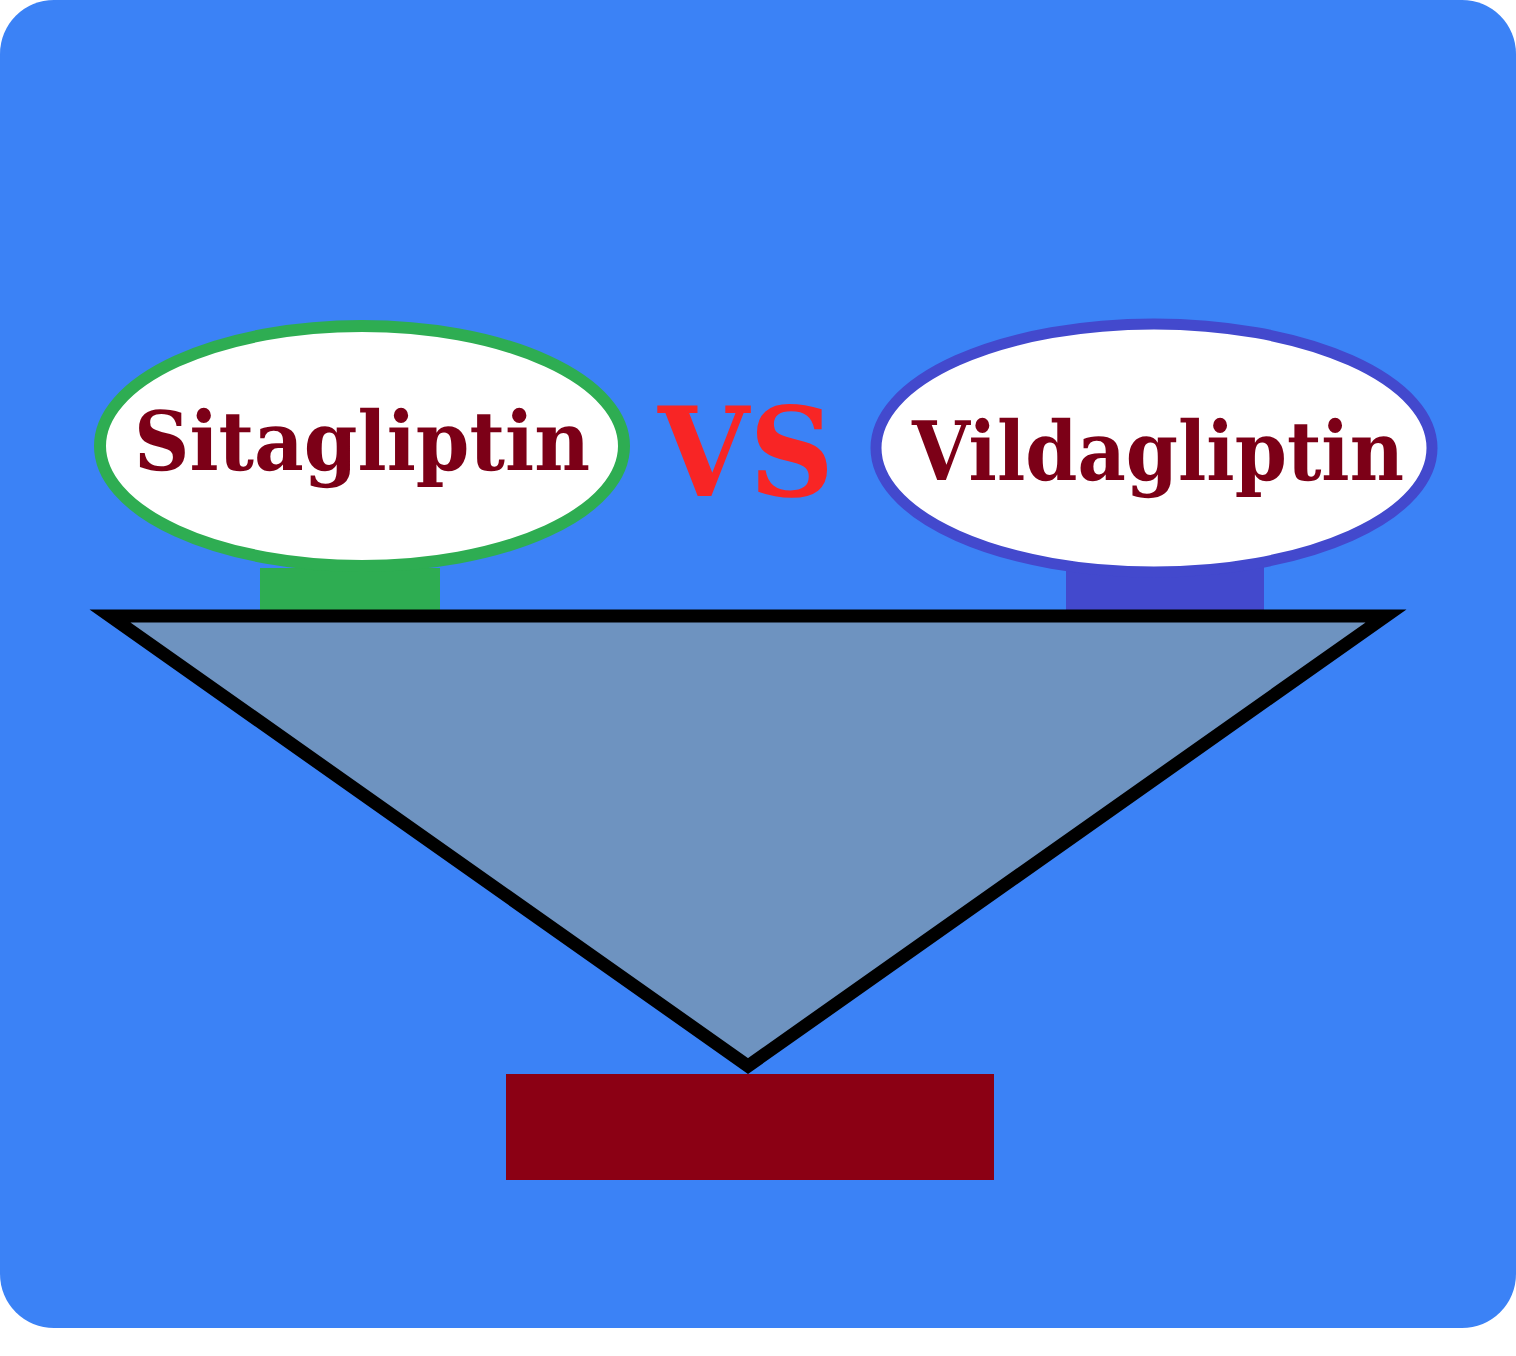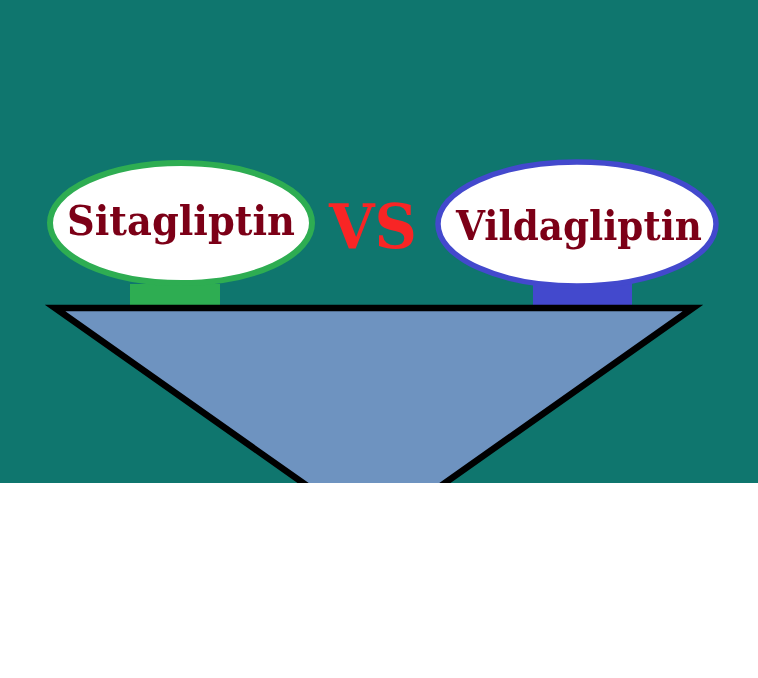--- a/index.html
+++ b/index.html
@@ -3,23 +3,24 @@
 <meta charset="utf-8">
 <style>
   html, body {
     margin: 0;
     padding: 0;
     background: #ffffff;
   }
   .canvas {
     position: relative;
     width: 758px;
-    height: 483px;
-    background: #0f766e;
+    height: 664px;
+    background: #3b82f6;
     overflow: hidden;
+    border-radius: 27px;
   }
   svg text {
     font-family: "DejaVu Serif", "Liberation Serif", serif;
     font-weight: bold;
     text-anchor: middle;
   }
   .drug-label {
     font-size: 41px;
   }
   .vs-label {

